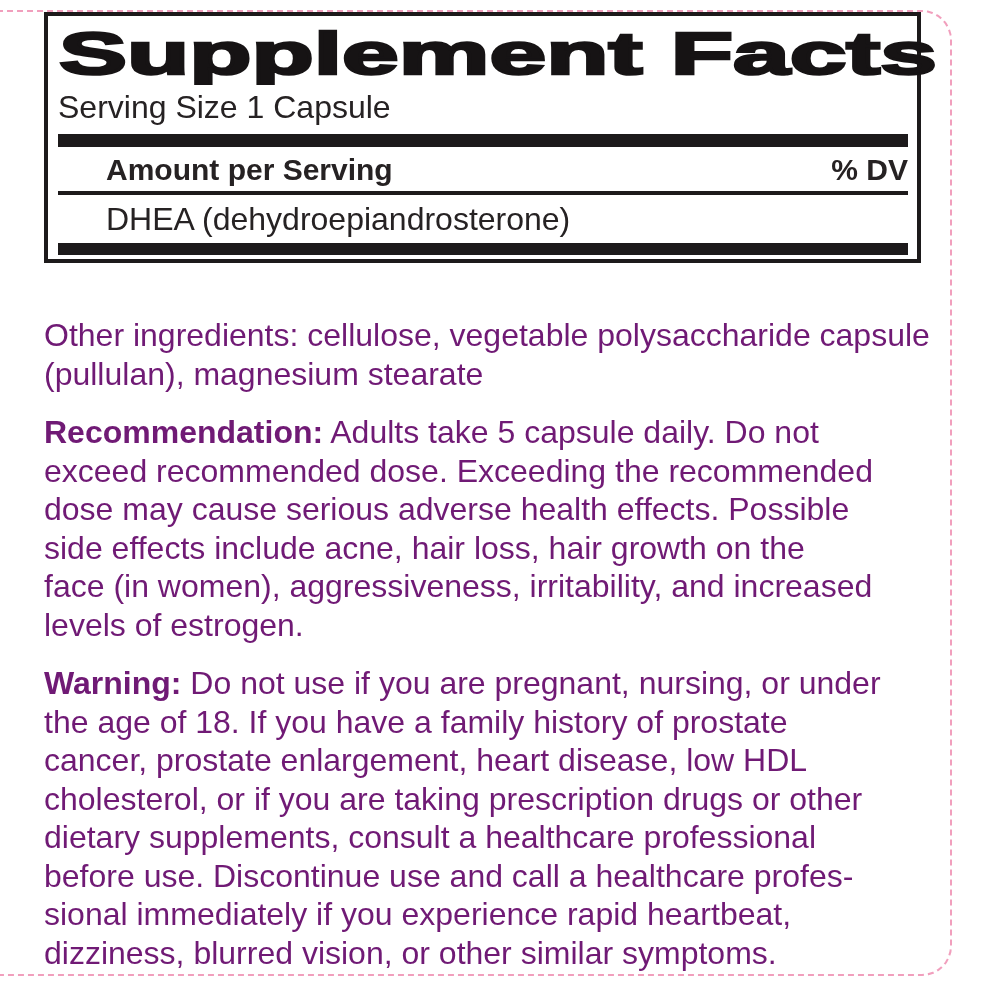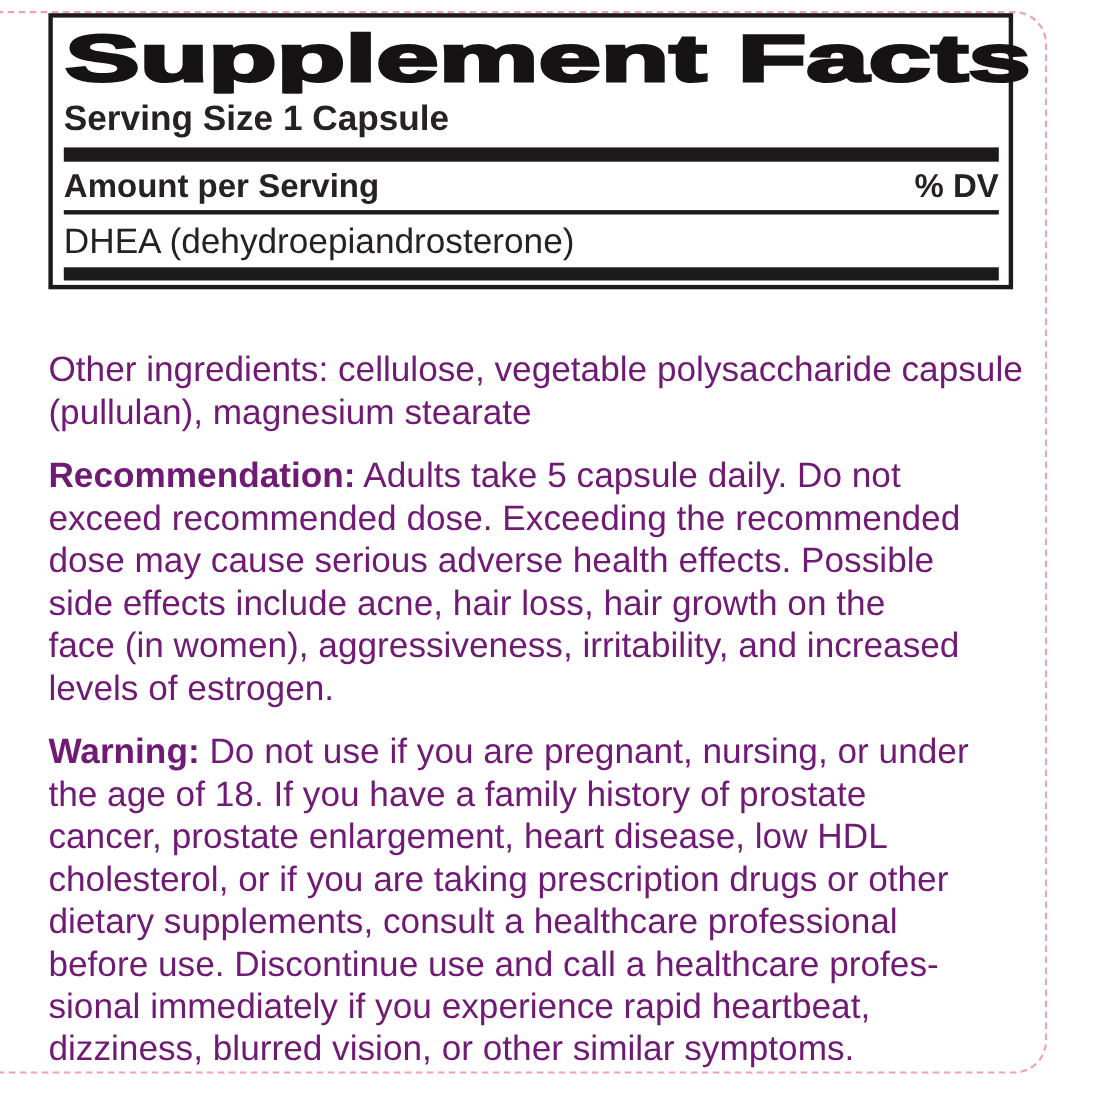--- a/index.html
+++ b/index.html
@@ -45,31 +45,31 @@
     font-size: 60px;
     font-weight: bold;
     fill: #161314;
     stroke: #161314;
     stroke-width: 2.6px;
   }
   .serving {
     font-size: 32px;
     line-height: 38px;
     margin-top: 3px;
-    font-weight: bold;
   }
   .bar {
     background: #1d1a1b;
   }
   .bar-1 { height: 13px; margin-top: 8px; }
   .bar-2 { height: 12px; }
   .row {
     display: flex;
     justify-content: space-between;
     align-items: center;
+    margin-left: 48px;
   }
   .row-header {
     font-weight: bold;
     font-size: 30px;
     line-height: 42px;
     padding-top: 2px;
   }
   .rule-thin {
     height: 0;
     border-bottom: 4px solid #1d1a1b;

